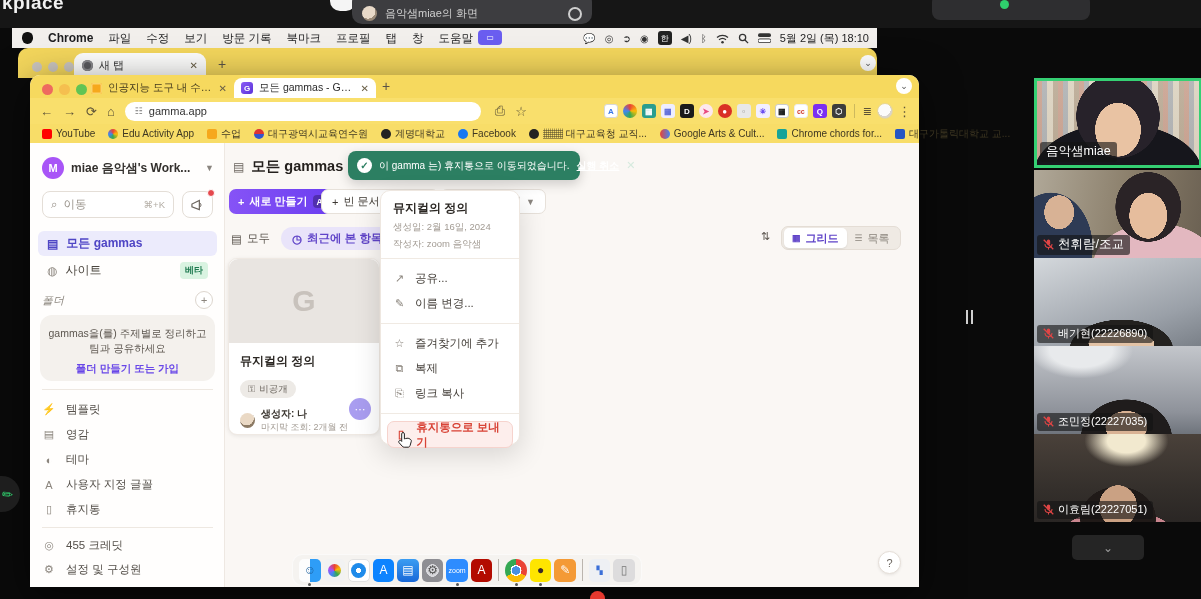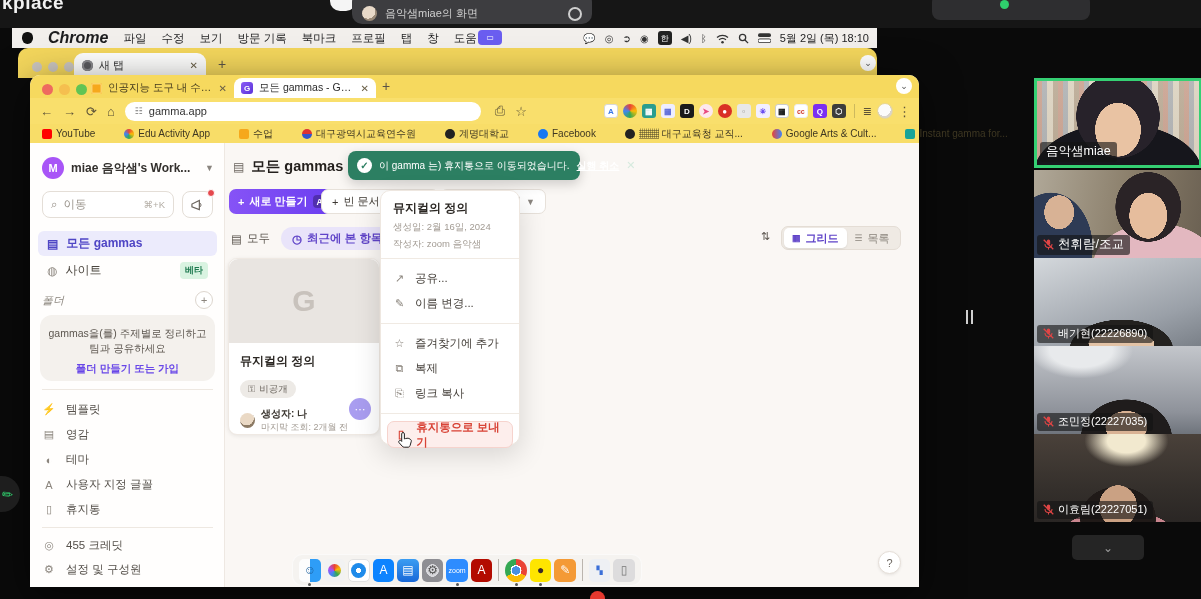--- a/index.html
+++ b/index.html
@@ -15,21 +15,21 @@
   .sharepill .pav{width:15px;height:15px;border-radius:50%;background:radial-gradient(circle at 40% 35%,#e8d9c8 0 55%,#9a8a78 56% 100%);}
   .sharepill .ptxt{color:#cfcfcf;font-size:11px;white-space:nowrap;overflow:hidden;flex:1;}
   .sharepill .pring{width:14px;height:14px;border:2px solid #cfcfcf;border-radius:50%;}
   .rpill{left:932px;top:-6px;width:158px;height:26px;background:#2e2e30;border-radius:8px;}
   .greendot{left:1000px;top:0;width:9px;height:9px;border-radius:50%;background:#2fd06d;}
   .graydash{width:16px;height:6px;background:#7a7a7c;border-radius:2px;}
 
   
   .menubar{left:12px;top:28px;width:865px;height:20px;background:#f2efec;display:flex;align-items:center;gap:15px;padding:0 10px;font-size:11.5px;color:#1d1d1f;}
   .applelogo{width:11px;height:12px;background:#111;border-radius:45% 45% 48% 48%;}
-  .mb-app{font-weight:bold;font-size:16px;font-style:italic;}
+  .mb-app{font-weight:bold;font-size:12px;}
   .mb-item{white-space:nowrap;}
   .mb-right{position:absolute;right:8px;top:0;height:20px;display:flex;align-items:center;gap:9px;}
   .statico{font-size:10px;color:#333;display:flex;align-items:center;}
   .hanbadge{width:14px;height:14px;background:#222;color:#fff;border-radius:3px;font-size:8px;display:flex;align-items:center;justify-content:center;}
   .recchip{left:466px;top:2px;width:24px;height:15px;background:#6a5df0;border-radius:4px;color:#fff;font-size:8px;display:flex;align-items:center;justify-content:center;}
   .clock{font-size:11px;white-space:nowrap;}
 
   
   .winback{left:18px;top:48px;width:859px;height:30px;background:#f3d65c;border-radius:10px 10px 0 0;}
   .lightsg span{width:10px;height:10px;border-radius:50%;background:#c9c4be;display:inline-block;margin-right:6px;}
@@ -49,21 +49,21 @@
   .tab2{left:204px;top:3px;width:142px;height:20px;background:#fff;border-radius:8px 8px 0 0;display:flex;align-items:center;gap:6px;padding:0 7px;font-size:10.5px;color:#2a2a2a;}
   .gfav{width:12px;height:12px;border-radius:3px;background:linear-gradient(135deg,#8b5cf6,#5b34d8);color:#fff;font-size:8px;font-weight:bold;display:flex;align-items:center;justify-content:center;}
   .toolbar{left:0;top:23px;width:889px;height:26px;background:#f9df6c;display:flex;align-items:center;}
   .navico{color:#5d5338;font-size:13px;margin-left:10px;}
   .urlpill{margin-left:10px;width:356px;height:19px;background:#fff;border-radius:10px;display:flex;align-items:center;gap:6px;padding:0 10px;font-size:11px;color:#333;}
   .siteico{font-size:9px;color:#777;}
   .tb-right{position:absolute;right:8px;top:23px;height:26px;display:flex;align-items:center;gap:5px;}
   .ext{width:14px;height:14px;border-radius:3px;font-size:8px;font-weight:bold;display:flex;align-items:center;justify-content:center;color:#fff;}
   .sepv{width:1px;height:14px;background:#cdb95e;margin:0 3px;}
   .avatar-cat{width:16px;height:16px;border-radius:50%;background:radial-gradient(circle at 45% 40%,#fbfbfb 0 55%,#d9d4cc 56% 100%);border:1px solid #e7d89a;}
-  .bookmarks{left:0;top:49px;width:889px;height:19px;background:#f8dd68;display:flex;align-items:center;gap:29px;padding:0 12px;font-size:10px;color:#3e3722;}
+  .bookmarks{left:0;top:49px;width:889px;height:19px;background:#f8dd68;display:flex;align-items:center;gap:13px;padding:0 12px;font-size:10px;color:#3e3722;}
   .bm{display:flex;align-items:center;gap:4px;white-space:nowrap;}
   .bmico{width:10px;height:10px;border-radius:2px;display:inline-block;}
   .bm-spacer{flex:1;}
 
   
   .content{left:0;top:68px;width:889px;height:444px;background:#faf7f4;display:flex;overflow:hidden;}
   .sidebar{position:relative;width:195px;height:444px;background:#fffefd;border-right:1px solid #eee8e2;flex:none;}
   .ws{left:12px;top:14px;display:flex;align-items:center;gap:7px;width:172px;}
   .wsav{width:22px;height:22px;border-radius:50%;background:#a855f7;color:#fff;font-size:11px;font-weight:bold;display:flex;align-items:center;justify-content:center;}
   .wsname{font-size:12px;font-weight:bold;color:#33302d;white-space:nowrap;overflow:hidden;flex:1;}
@@ -331,21 +331,21 @@
       <span class="bm">
           <i class="bmico" style="border-radius:50%;background:#222;"></i>
           <span>▦▦ 대구교육청 교직...</span>
         </span>
       <span class="bm">
           <i class="bmico" style="background:linear-gradient(90deg,#ea4335,#4285f4);border-radius:50%;"></i>
           <span>Google Arts &amp; Cult...</span>
         </span>
       <span class="bm">
           <i class="bmico" style="background:#17a398;"></i>
-          <span>Instant gamma for...</span>
+          <span>Chrome chords for...</span>
         </span>
       <span class="bm">
           <i class="bmico" style="background:#2455c3;"></i>
           <span>대구가톨릭대학교 교...</span>
         </span>
       <span class="bm-spacer"></span>
       <span>»</span>
       <span class="sepv" style="background:#d9c65e;"></span>
       <span class="bm">
           <span>▭</span>

